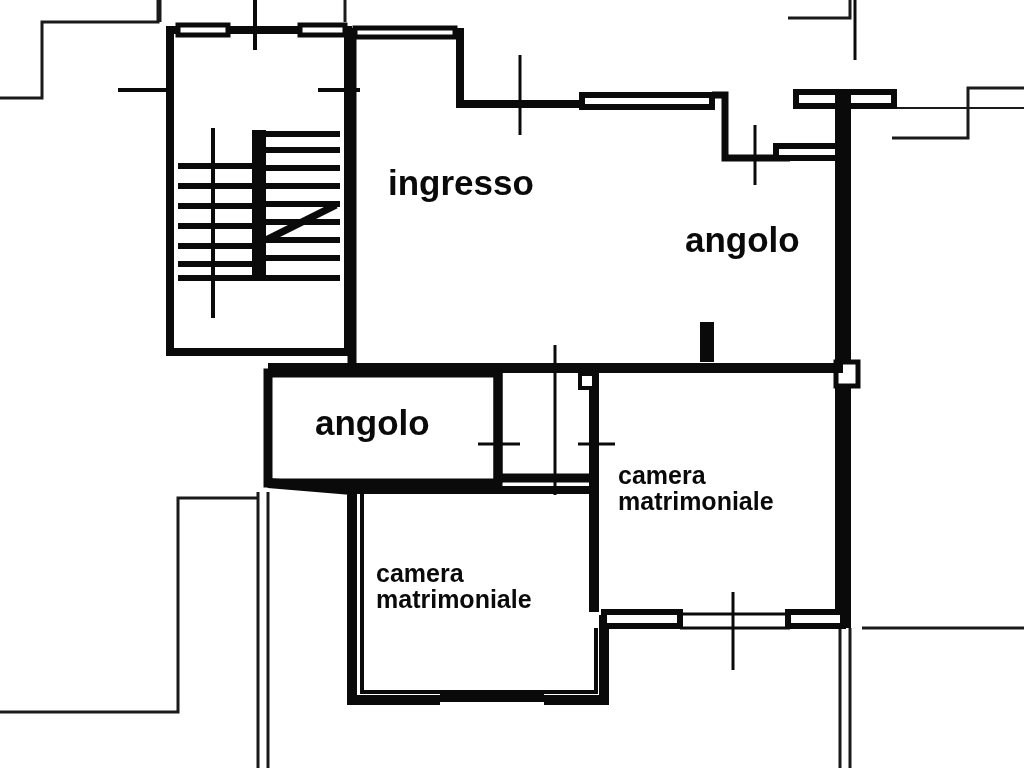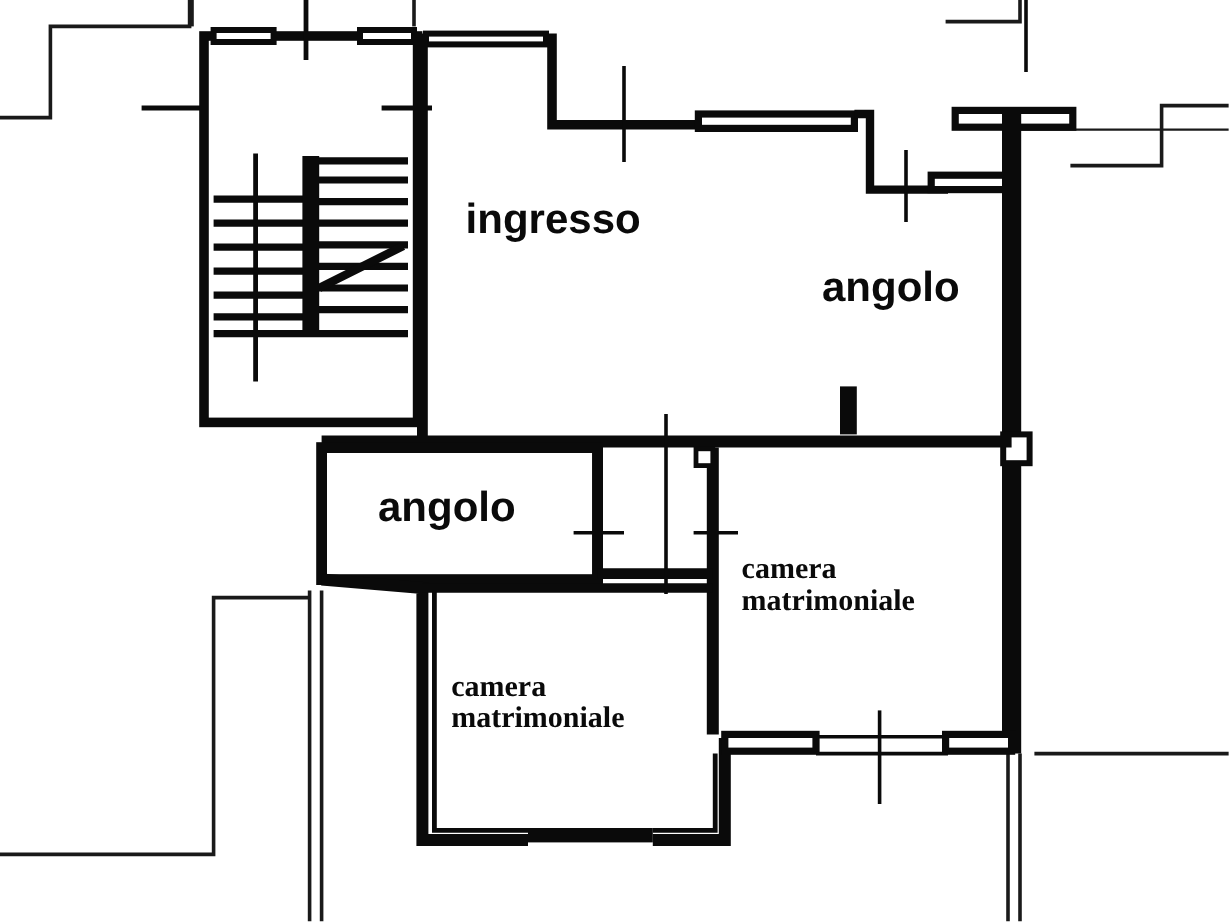--- a/index.html
+++ b/index.html
@@ -7,21 +7,21 @@
     #plan { position: absolute; left: 0; top: 0; width: 1024px; height: 768px; }
     .label {
       position: absolute;
       font-family: "Liberation Sans", "DejaVu Sans", sans-serif;
       font-weight: bold;
       color: #0a0a0a;
       line-height: 1.05;
       white-space: nowrap;
     }
     .l-xl { font-size: 35px; }
-    .l-md { font-size: 25px; font-family: Liberation Serif, serif; }
+    .l-md { font-size: 25px; }
   </style>
 </head>
 <body>
 
 <svg id="plan" viewBox="0 0 1024 768" xmlns="http://www.w3.org/2000/svg">
 
   <g stroke="#1a1a1a" stroke-width="3" fill="none">
     <polyline points="0,98 42,98 42,22 158,22 158,0"></polyline>
     <polyline points="160,0 160,22"></polyline>
     <polyline points="345,0 345,22"></polyline>

